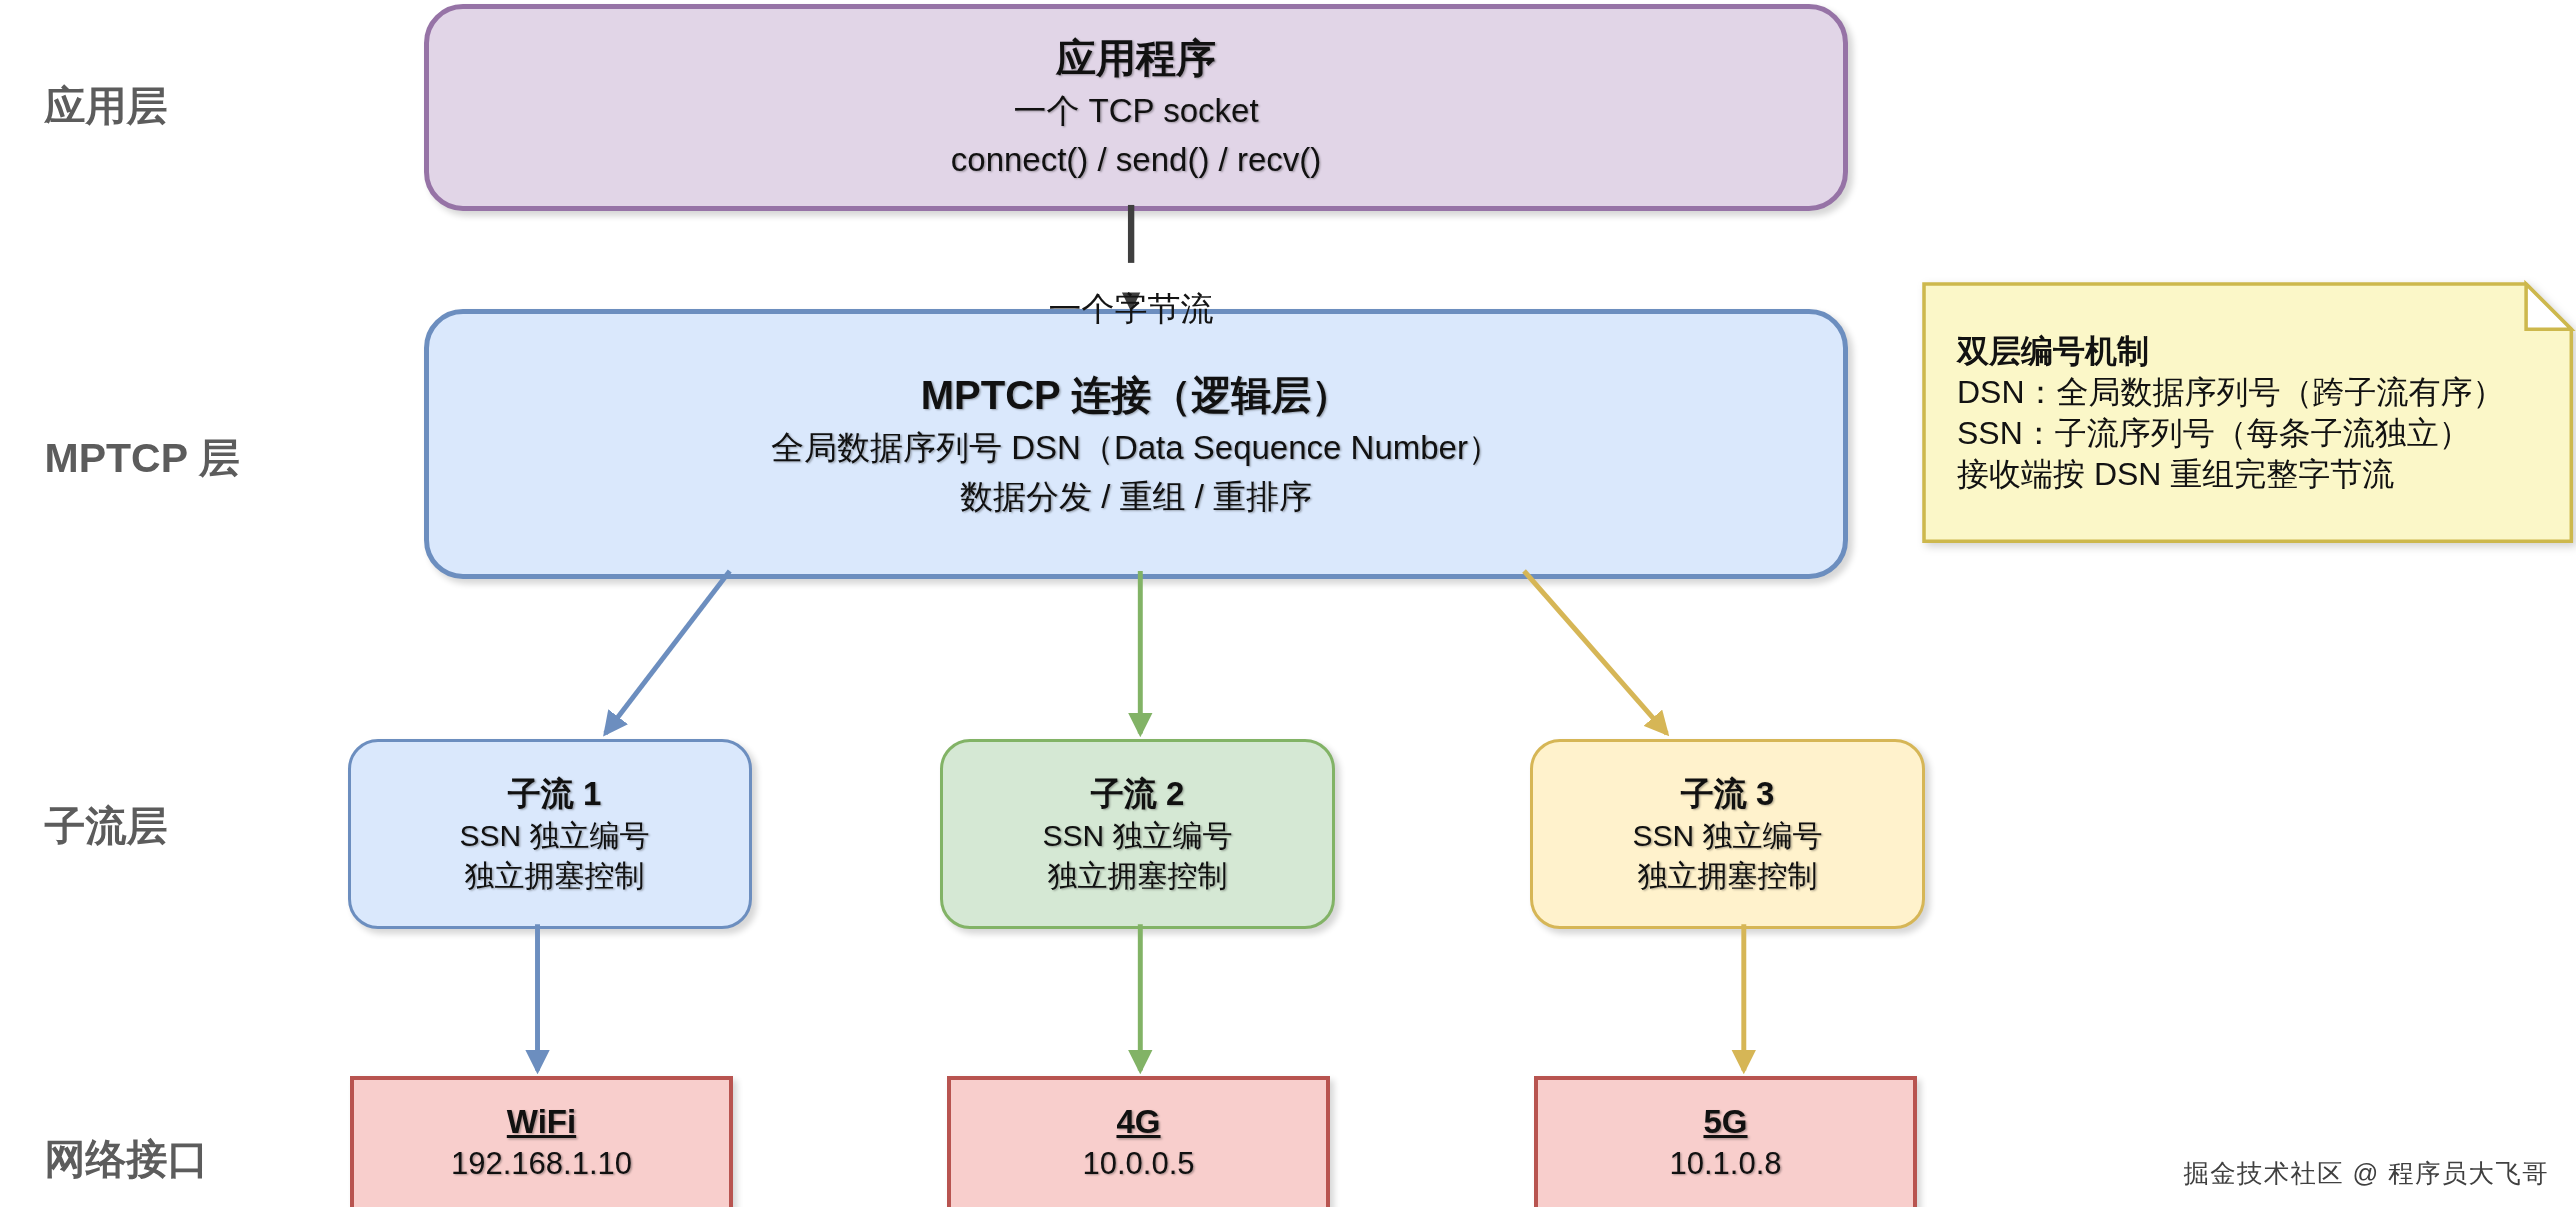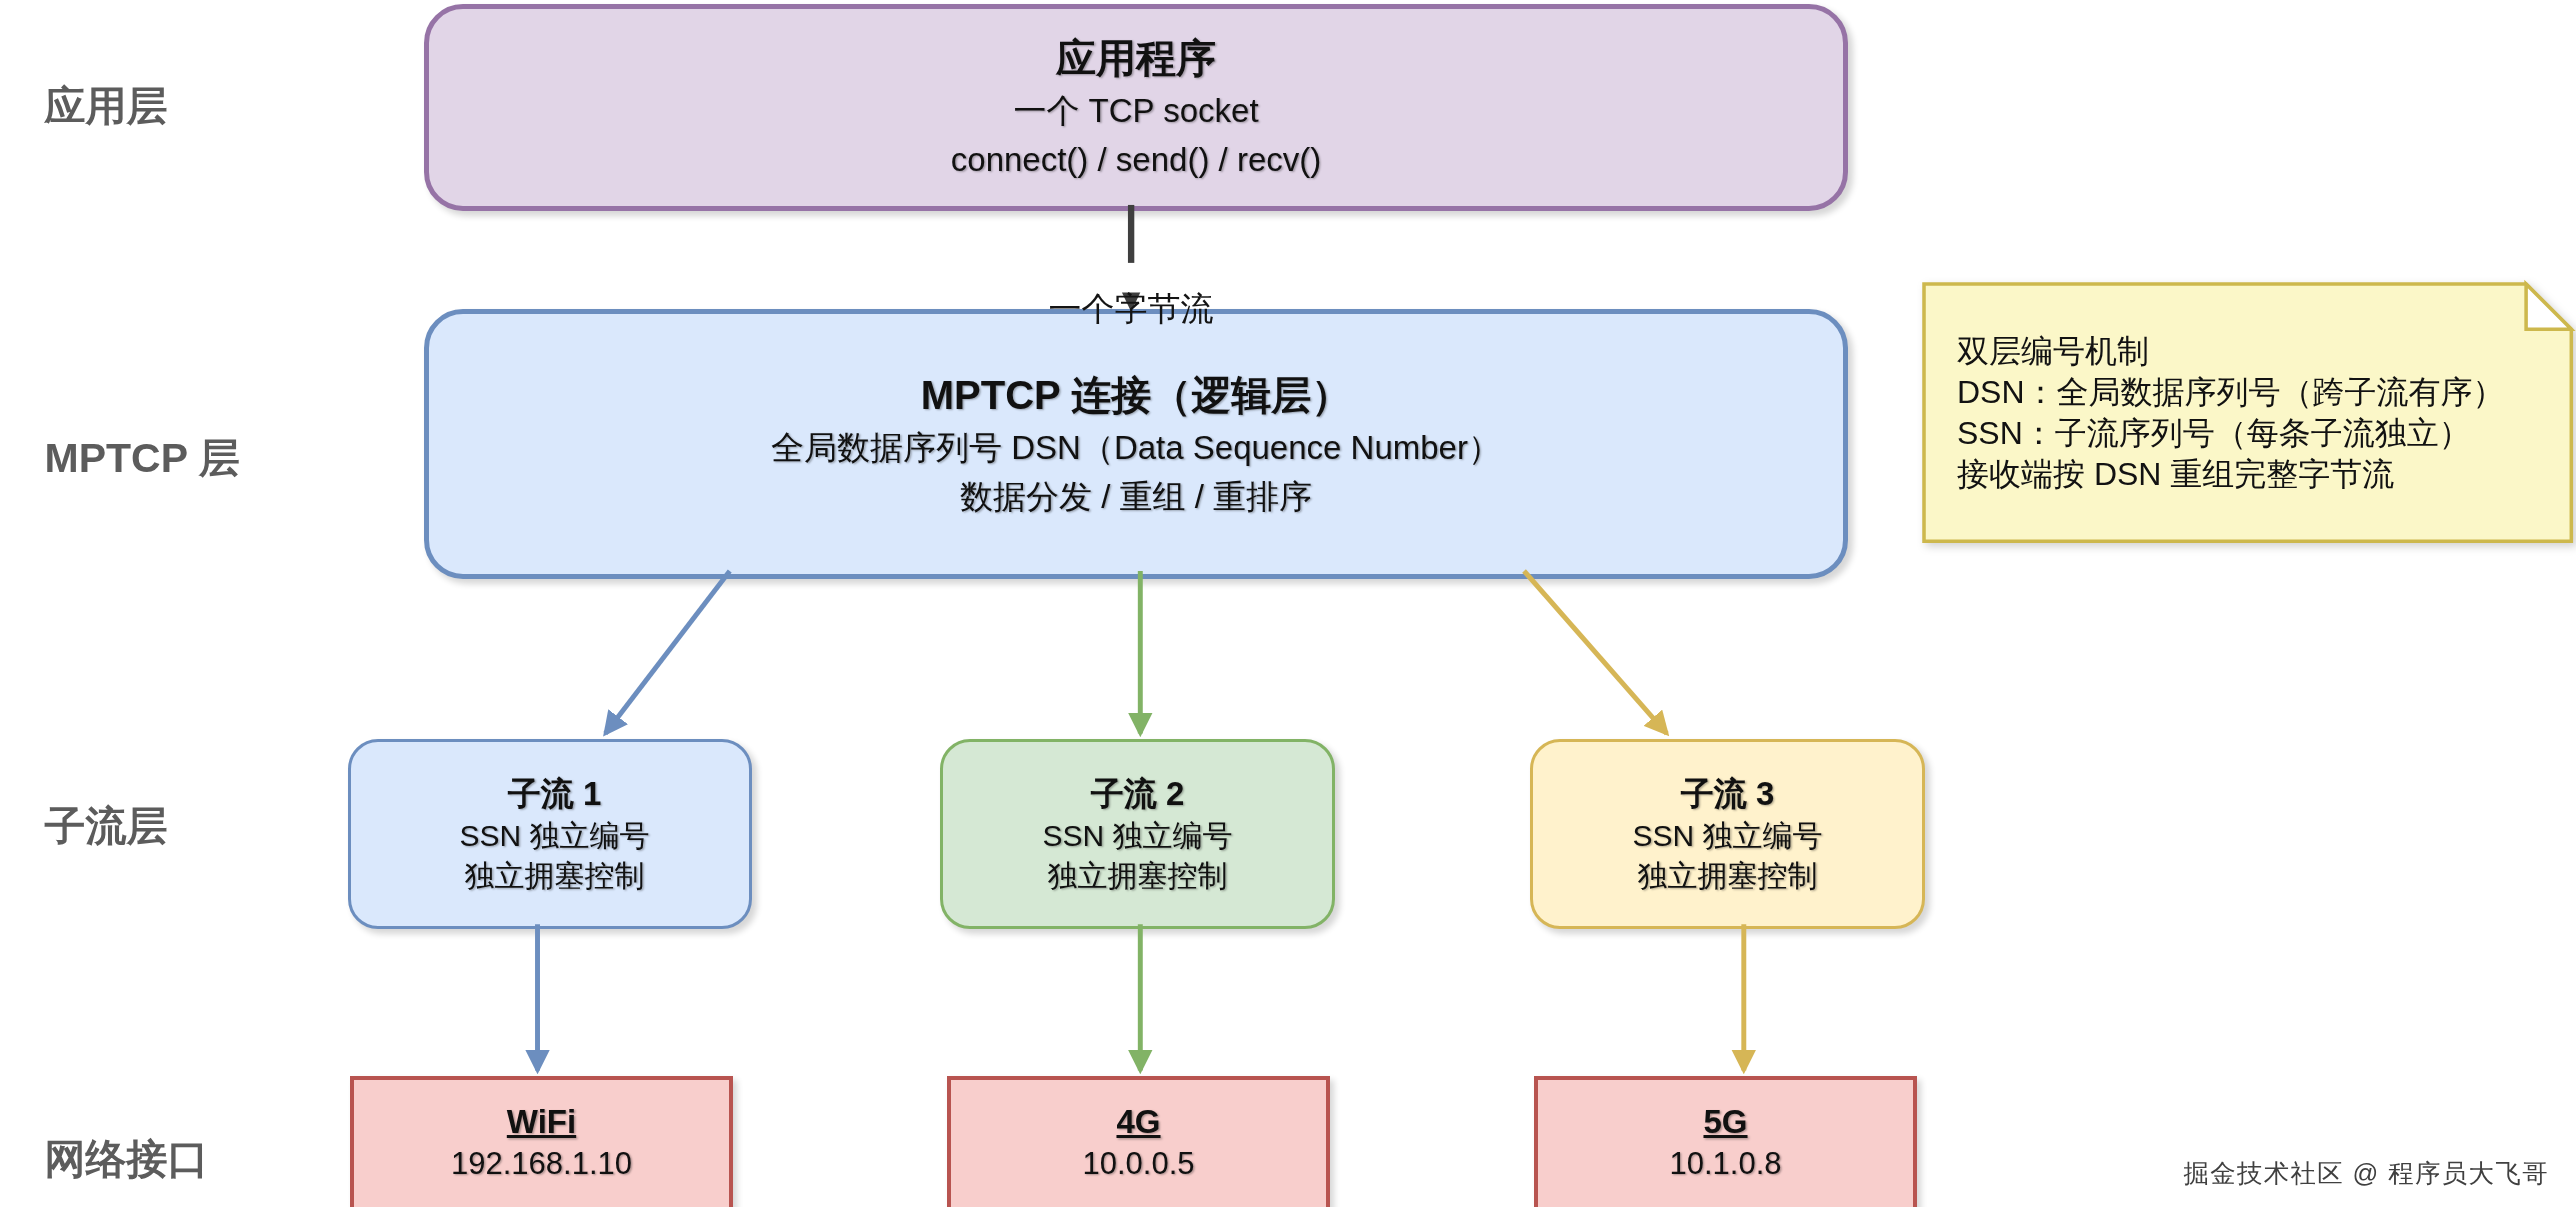--- a/index.html
+++ b/index.html
@@ -39,21 +39,21 @@
   .iface .bt{font-size:33px;line-height:41px;text-decoration:underline;}
   .iface .bl{font-size:31px;line-height:44px;}
 
   .edge-label{
     position:absolute;left:1131px;top:259px;transform:translateX(-50%);
     font-size:33px;color:#141414;white-space:nowrap;z-index:3;margin-top:28px;
   }
 
   .note-text{position:absolute;left:1957px;top:331px;z-index:3;}
   .note-text div{font-size:32px;line-height:41px;white-space:nowrap;color:#121212;}
-  .note-text .nt-title{font-weight:normal;}
+  .note-text .nt-title{font-weight:bold;}
 
   .watermark{
     position:absolute;right:27px;bottom:15.6px;font-size:25.4px;color:#404040;
     text-shadow:1.4px 1.4px 0.7px #ffffff;letter-spacing:1.4px;white-space:nowrap;
   }
 
   svg.overlay{position:absolute;left:0;top:0;width:2576px;height:1207px;
     pointer-events:none;z-index:2;}
 </style>
 </head>

